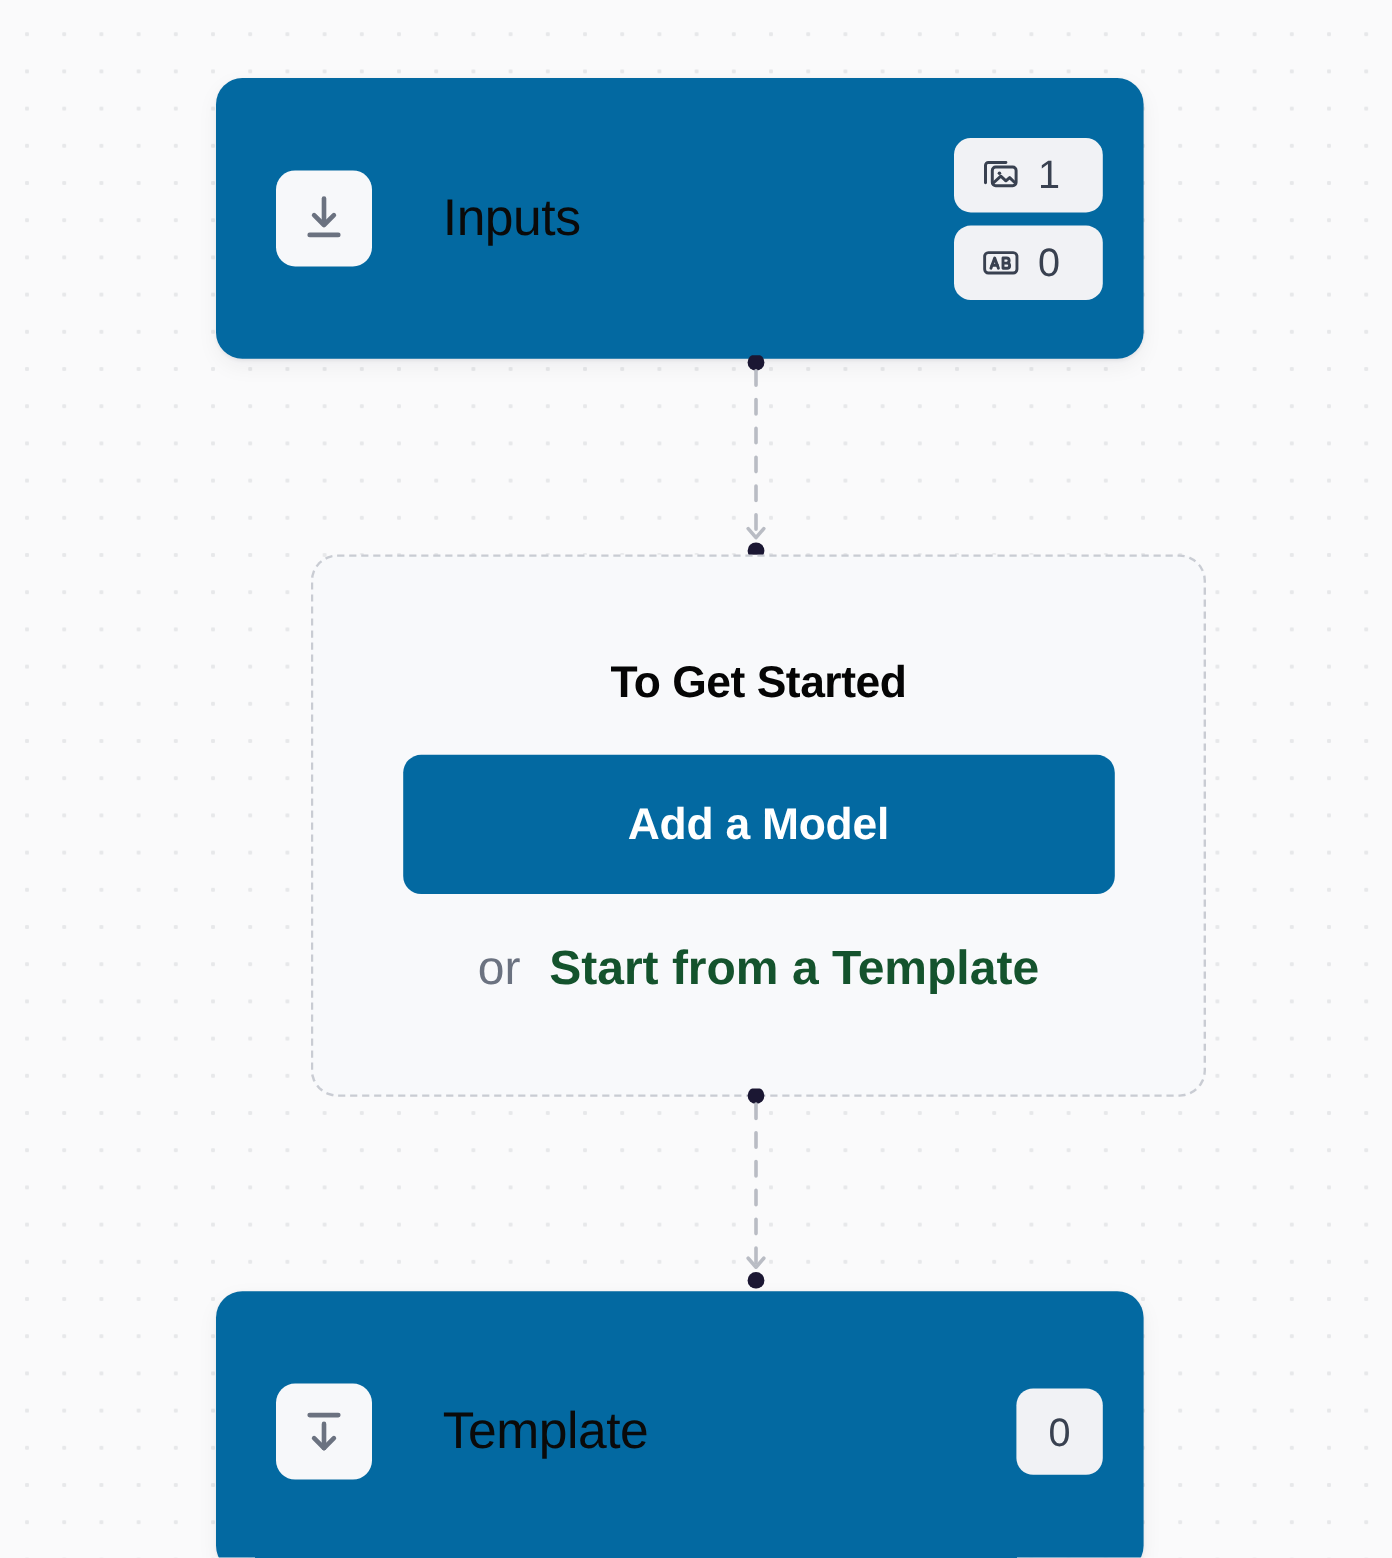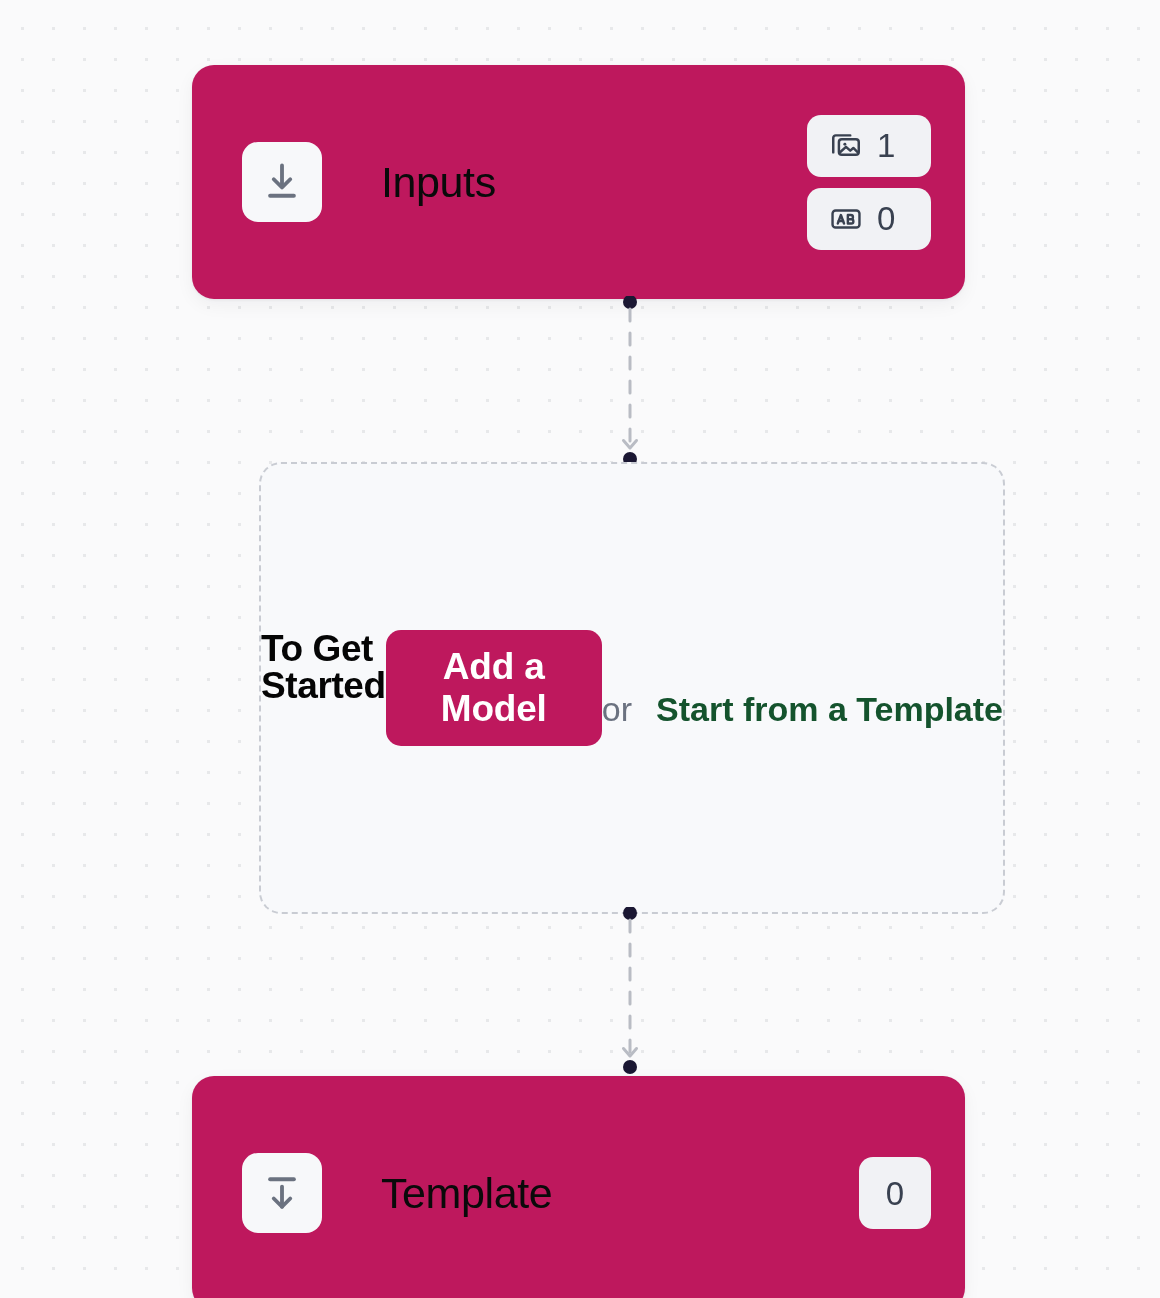--- a/index.html
+++ b/index.html
@@ -20,25 +20,25 @@
 
   
   #flow-canvas {
     position: absolute;
     inset: 0;
   }
 
   
   .io-node {
     position: absolute;
-    left: 192px;
+    left: 180px;
     width: 773px;
     height: 234px;
     box-sizing: border-box;
-    background: #be185d;
+    background: #0369a1;
     border-radius: 22px;
     box-shadow: 0 1px 3px rgba(16, 24, 40, .06),
                 0 6px 18px rgba(16, 24, 40, .05);
     display: flex;
     align-items: center;
     padding: 0 34px 0 50px;
   }
   #inputs-node  { top: 65px; }
   #outputs-node { top: 1076px; }
 
@@ -105,52 +105,52 @@
     position: absolute;
     left: 259px;
     top: 462px;
     width: 746px;
     height: 452px;
     box-sizing: border-box;
     background: #f8f9fb;
     border: 2px dashed #c9ccd3;
     border-radius: 22px;
     display: flex;
-    flex-direction: row;
+    flex-direction: column;
     align-items: center;
     justify-content: center;
   }
   #get-started-heading {
     font-size: 37px;
     font-weight: bold;
     color: #050505;
     letter-spacing: -0.4px;
     margin: 0 0 42px 0;
     line-height: 1;
   }
   #add-model-button {
     width: 593px;
     height: 116px;
     border: none;
     border-radius: 15px;
-    background: #be185d;
+    background: #0369a1;
     color: #ffffff;
     font-family: "Liberation Sans", sans-serif;
     font-size: 37px;
     font-weight: bold;
     letter-spacing: -0.2px;
     cursor: pointer;
     display: flex;
     align-items: center;
     justify-content: center;
     padding: 0;
   }
   #template-line {
     margin-top: 42px;
-    font-size: 34px;
+    font-size: 40px;
     color: #6b7280;
     line-height: 1;
     display: flex;
     align-items: flex-end;
     gap: 24px;
     white-space: nowrap;
   }
   #template-link {
     color: #14532d;
     font-weight: bold;

